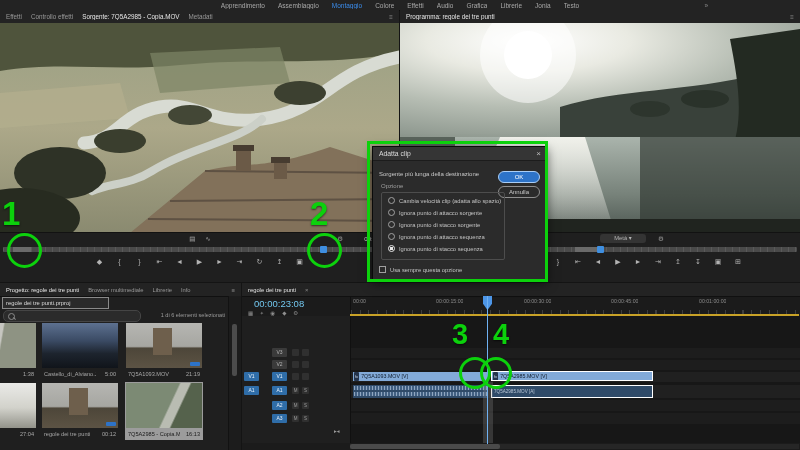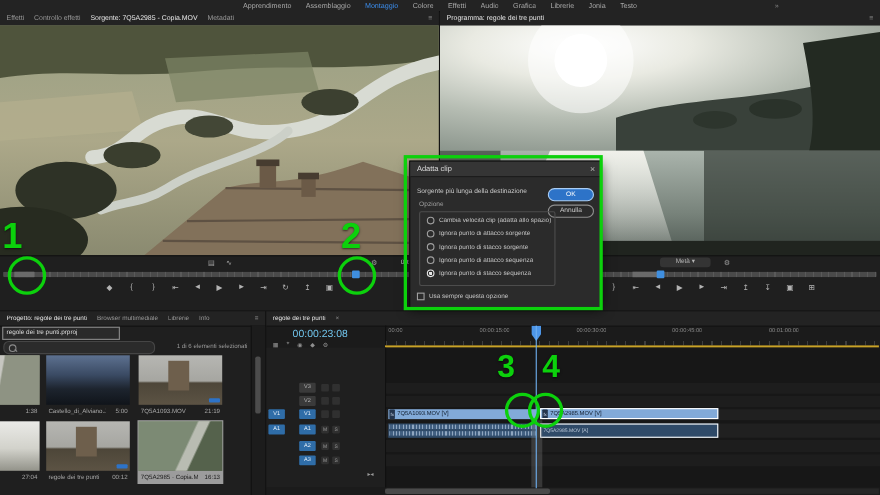--- a/index.html
+++ b/index.html
@@ -270,21 +270,21 @@
     <div class="a" style="right:0;top:13px;width:12px;bottom:0;background:#1c1c1c;border-left:1px solid #121212;">
       <div class="a" style="left:3px;top:28px;width:5px;height:52px;background:#4c4c4c;border-radius:2px;"></div>
     </div>
   </div>
 
   <div class="a panel" style="left:242px;top:283px;width:558px;height:167px;overflow:hidden;background:#1b1b1b;">
     <div class="tabbar" style="font-size:5.8px;">
       <span class="tab tx active">regole dei tre punti</span>
       <span style="color:#8a8a8a;">×</span>
     </div>
-    <span class="a timecode tx" style="left:24px;top:15px;font-size:9.5px;">00:00:23:08</span>
+    <span class="a timecode tx" style="left:12px;top:15px;font-size:9.5px;">00:00:23:08</span>
     <div class="a" style="left:6px;top:27px;display:flex;gap:7px;font-size:5.5px;color:#8f8f8f;">
       <span>▦</span>
       <span>⌖</span>
       <span>◉</span>
       <span>◆</span>
       <span>⚙</span>
     </div>
 
     <div class="a" style="left:108px;top:13px;width:450px;height:18px;border-left:1px solid #101010;">
       <span class="a tx" style="left:2px;top:2px;font-size:5.2px;color:#8a8a8a;">00:00</span>

